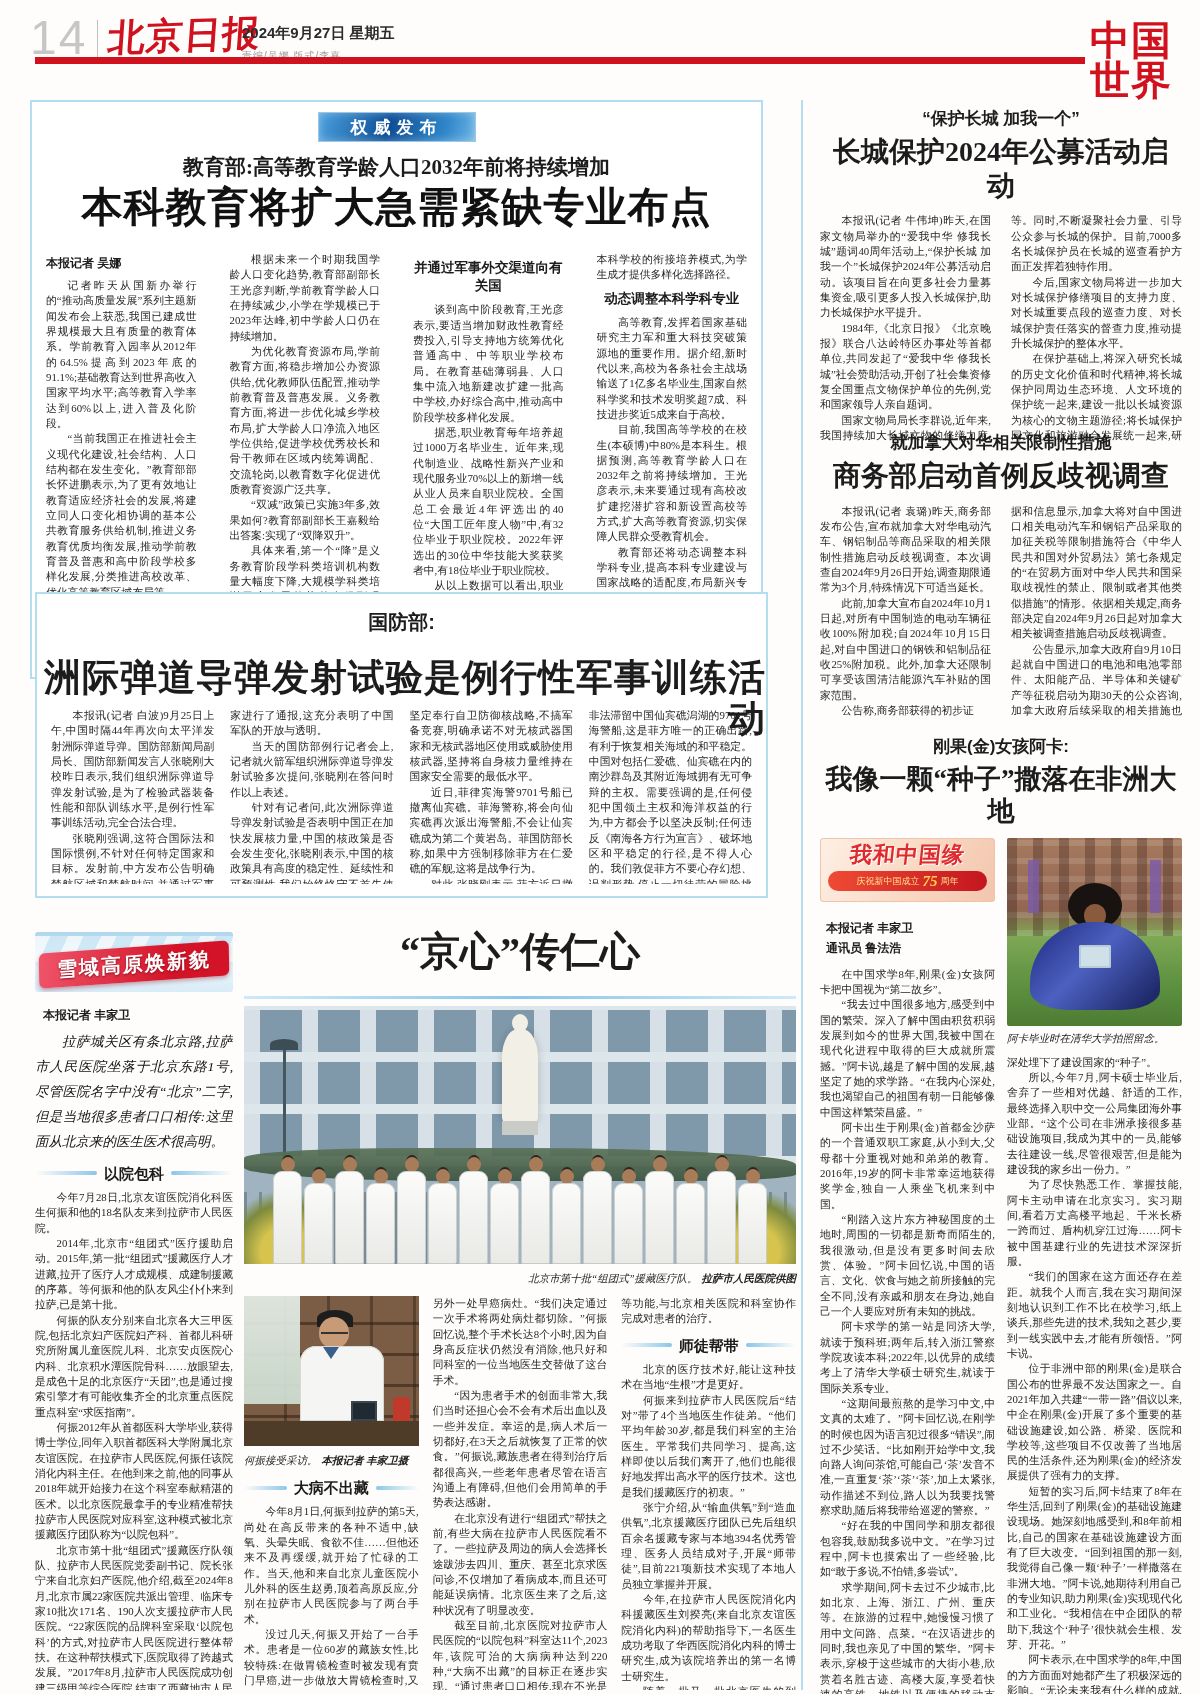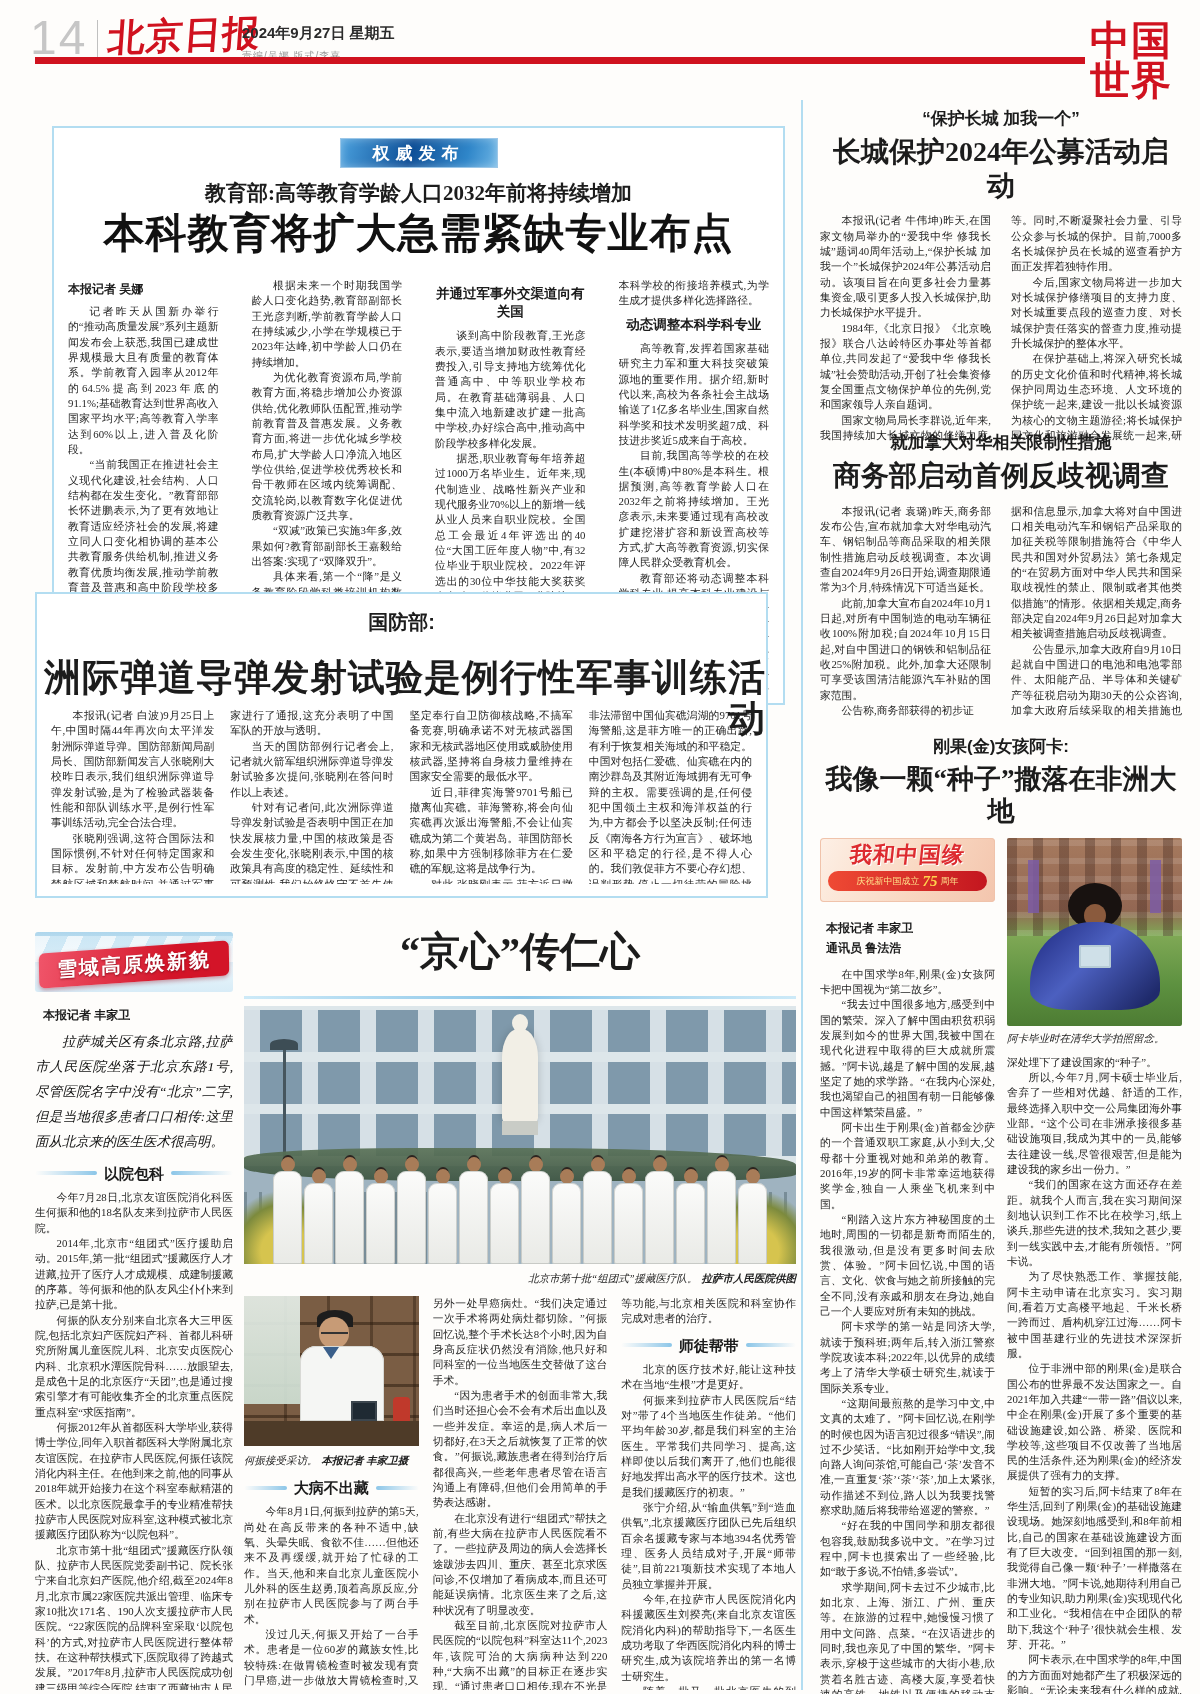--- a/index.html
+++ b/index.html
@@ -24,21 +24,21 @@
   .byline { font:bold 12px/1.5 "Liberation Sans",sans-serif; margin:2px 0 6px; }
   .sub { font:bold 13.5px/1.35 "Liberation Sans",sans-serif; text-align:center; margin:7px 0; }
   .caption { font:italic 10.5px/1.5 "Liberation Serif",serif; color:#222; }
   .credit { font-weight:bold; }
   .fsub { display:flex; align-items:center; gap:7px; font:bold 15px/1.3 "Liberation Sans",sans-serif; margin:9px 0 7px; }
   .fsub::before,.fsub::after { content:""; flex:1; height:4px; border-radius:2px; }
   .fsub::before { background:linear-gradient(90deg,rgba(140,198,232,0),#8cc6e8); }
   .fsub::after  { background:linear-gradient(90deg,#8cc6e8,rgba(140,198,232,0)); }
 
   
-  #edu-box { left:52px; top:100px; width:733px; height:579px;margin-top:26px; }
+  #edu-box { left:30px; top:100px; width:733px; height:579px; }
   .badge { width:158px; height:30px; margin:10px auto 0; text-align:center; color:#fff;
            font:bold 17px/30px "Liberation Sans",sans-serif; letter-spacing:6px; border:1px solid #9cc7e8;
            background:linear-gradient(105deg,#4aa0dd 0%,#0d4e96 45%,#2f86c9 80%,#6cb4e4 100%);
            box-shadow:inset 0 0 10px rgba(255,255,255,.35); }
   .edu-kicker { text-align:center; font:bold 21px/1.25 "Liberation Serif",serif; margin-top:12px; }
   .edu-title { text-align:center; font:bold 41px/1.1 "Liberation Sans",sans-serif; letter-spacing:1px; margin-top:5px; color:#111; }
   #edu-cols { position:absolute; left:14px; right:14px; top:150px; bottom:12px; display:flex; gap:33px; }
 
   
   #def-box { left:35px; top:592px; width:733px; height:306px; }
@@ -278,22 +278,22 @@
           <span class="aka-banner-l"></span>
           <span class="aka-banner-r"></span>
           <span class="aka-hair"></span>
           <span class="aka-face"></span>
           <span class="aka-gown"></span>
           <span class="aka-cert"></span>
         </div>
         <div class="caption" style="margin:5px 0 8px;">阿卡毕业时在清华大学拍照留念。</div>
         <p class="p" style="text-indent:0;">深处埋下了建设国家的“种子”。</p>
         <p class="p">所以,今年7月,阿卡硕士毕业后,舍弃了一些相对优越、舒适的工作,最终选择入职中交一公局集团海外事业部。“这个公司在非洲承接很多基础设施项目,我成为其中的一员,能够去往建设一线,尽管很艰苦,但是能为建设我的家乡出一份力。”</p>
+        <p class="p">为了尽快熟悉工作、掌握技能,阿卡主动申请在北京实习。实习期间,看着万丈高楼平地起、千米长桥一跨而过、盾构机穿江过海……阿卡被中国基建行业的先进技术深深折服。</p>
         <p class="p">“我们的国家在这方面还存在差距。就我个人而言,我在实习期间深刻地认识到工作不比在校学习,纸上谈兵,那些先进的技术,我知之甚少,要到一线实践中去,才能有所领悟。”阿卡说。</p>
-        <p class="p">为了尽快熟悉工作、掌握技能,阿卡主动申请在北京实习。实习期间,看着万丈高楼平地起、千米长桥一跨而过、盾构机穿江过海……阿卡被中国基建行业的先进技术深深折服。</p>
         <p class="p">位于非洲中部的刚果(金)是联合国公布的世界最不发达国家之一。自2021年加入共建“一带一路”倡议以来,中企在刚果(金)开展了多个重要的基础设施建设,如公路、桥梁、医院和学校等,这些项目不仅改善了当地居民的生活条件,还为刚果(金)的经济发展提供了强有力的支撑。</p>
         <p class="p">短暂的实习后,阿卡结束了8年在华生活,回到了刚果(金)的基础设施建设现场。她深刻地感受到,和8年前相比,自己的国家在基础设施建设方面有了巨大改变。“回到祖国的那一刻,我觉得自己像一颗‘种子’一样撒落在非洲大地。”阿卡说,她期待利用自己的专业知识,助力刚果(金)实现现代化和工业化。“我相信在中企团队的帮助下,我这个‘种子’很快就会生根、发芽、开花。”</p>
         <p class="p">阿卡表示,在中国求学的8年,中国的方方面面对她都产生了积极深远的影响。“无论未来我有什么样的成就,我都会记得,我走过的每一步成功之路,都是中国培养的结果。感谢中国成就了我!”</p>
       </div>
     </div>
   </div>
 
   <div id="xy">
     <div class="xy-banner">
       <div class="xy-ribbon">雪域高原焕新貌</div>

